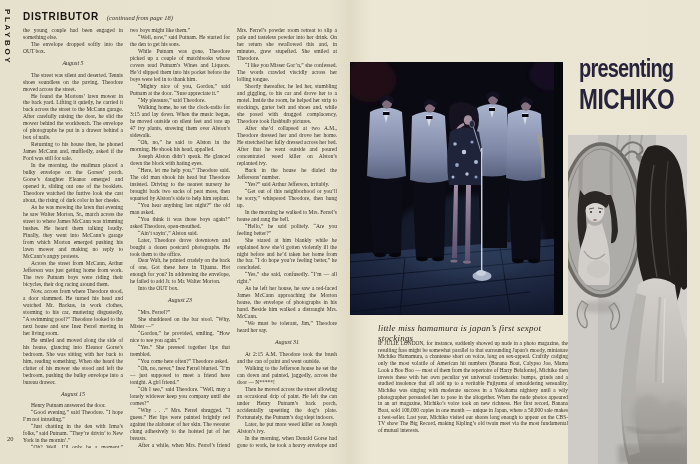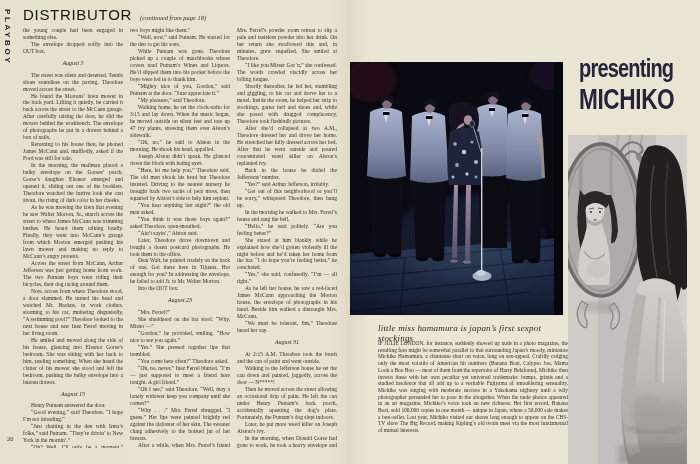--- a/index.html
+++ b/index.html
@@ -6,22 +6,22 @@
   body{width:700px;height:464px;position:relative;overflow:hidden;
        background:#e9e4d1;font-family:"Liberation Serif",serif}
   .spread{position:absolute;inset:0;
        background:linear-gradient(90deg,#e6e1cc 0%,#e9e4d0 47%,#e0dac5 50%,#ece7d4 53%,#eae5d2 100%)}
 
   
   .folio{position:absolute;left:3px;top:9px;writing-mode:vertical-rl;
        font-family:"Liberation Sans",sans-serif;font-weight:bold;font-size:8px;
        letter-spacing:2.6px;color:#23201b}
   .lp-header{position:absolute;left:23px;top:6px;white-space:nowrap}
-  .art-title{font-family:"Liberation Sans",sans-serif;font-weight:normal;
-       font-size:15px;letter-spacing:.7px;color:#171410}
+  .art-title{font-family:"Liberation Sans",sans-serif;font-weight:bold;
+       font-size:10px;letter-spacing:.7px;color:#171410}
   .cont-note{font-style:italic;font-size:6.5px;margin-left:8px;color:#37322a}
   .columns{position:absolute;left:23px;top:27px;display:flex;gap:7px}
   .col{width:100px;height:421px;overflow:hidden;font-size:5.5px;line-height:1.27;
        color:#332e26;text-align:justify}
   .para{text-indent:8px}
   .para.flush{text-indent:0}
   .date-head{font-style:italic;text-align:center;font-size:6px;margin:5px 0 4px;color:#2e2922}
   .pageno{position:absolute;left:7px;top:435px;font-size:6.5px;color:#37322a}
 
   

